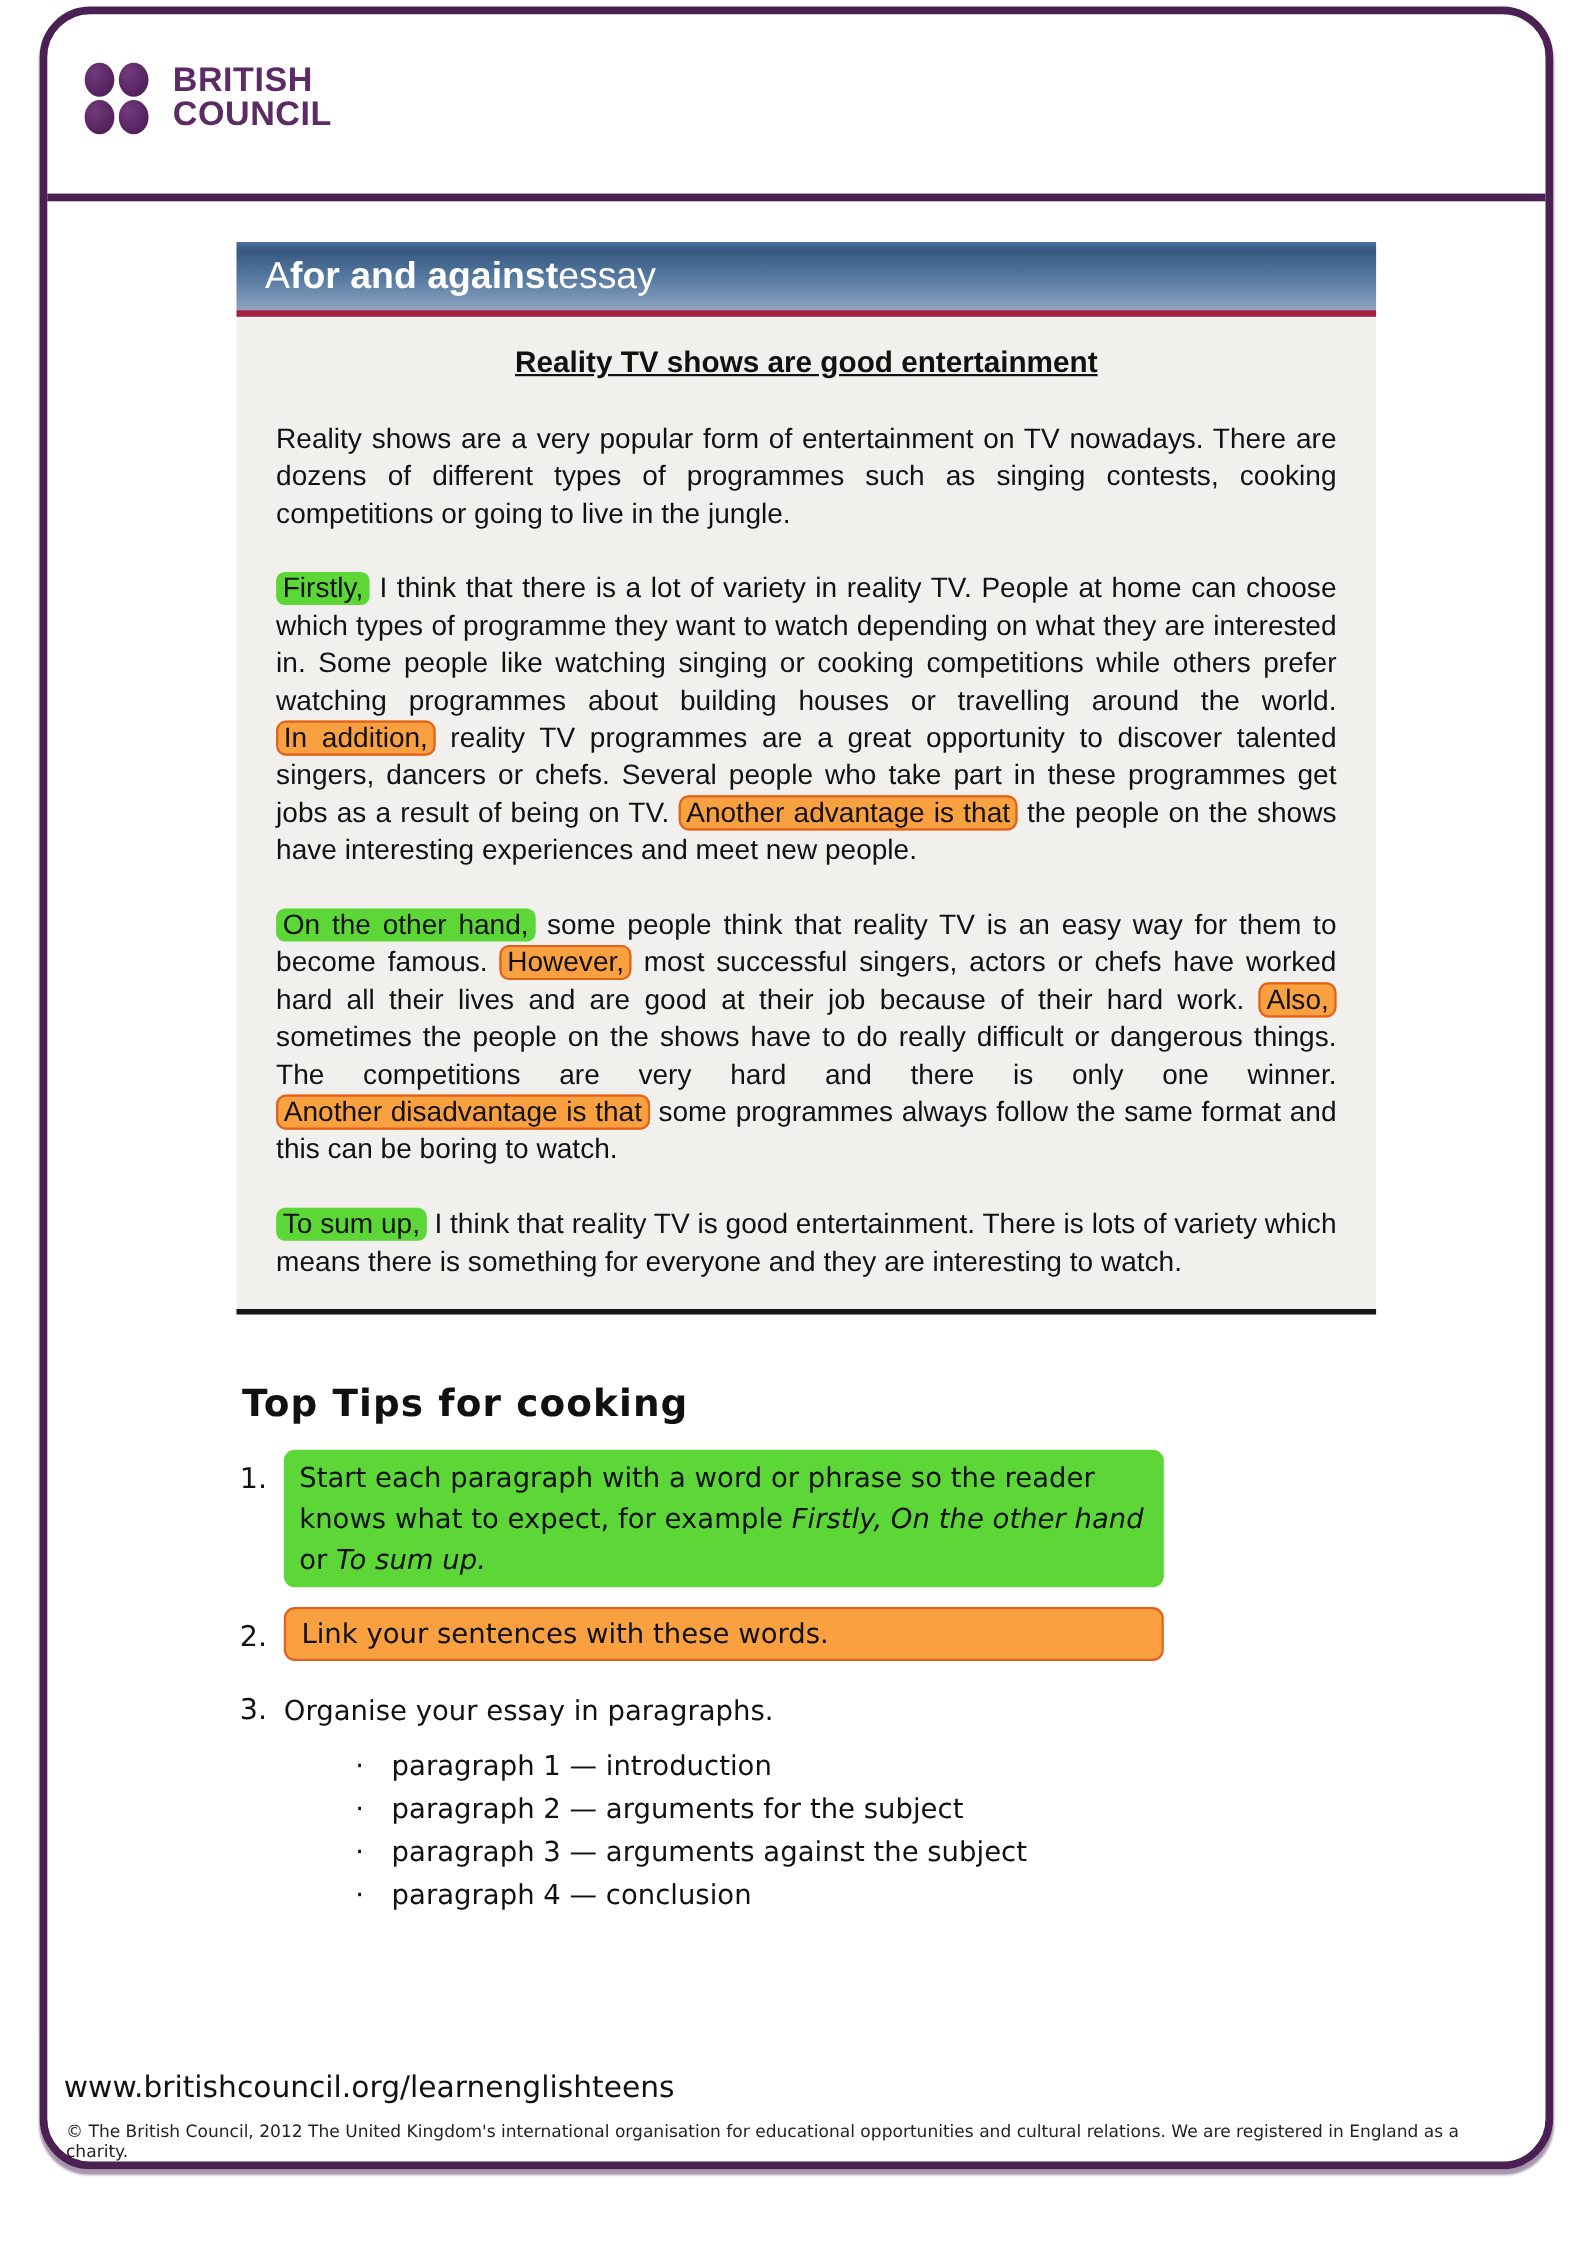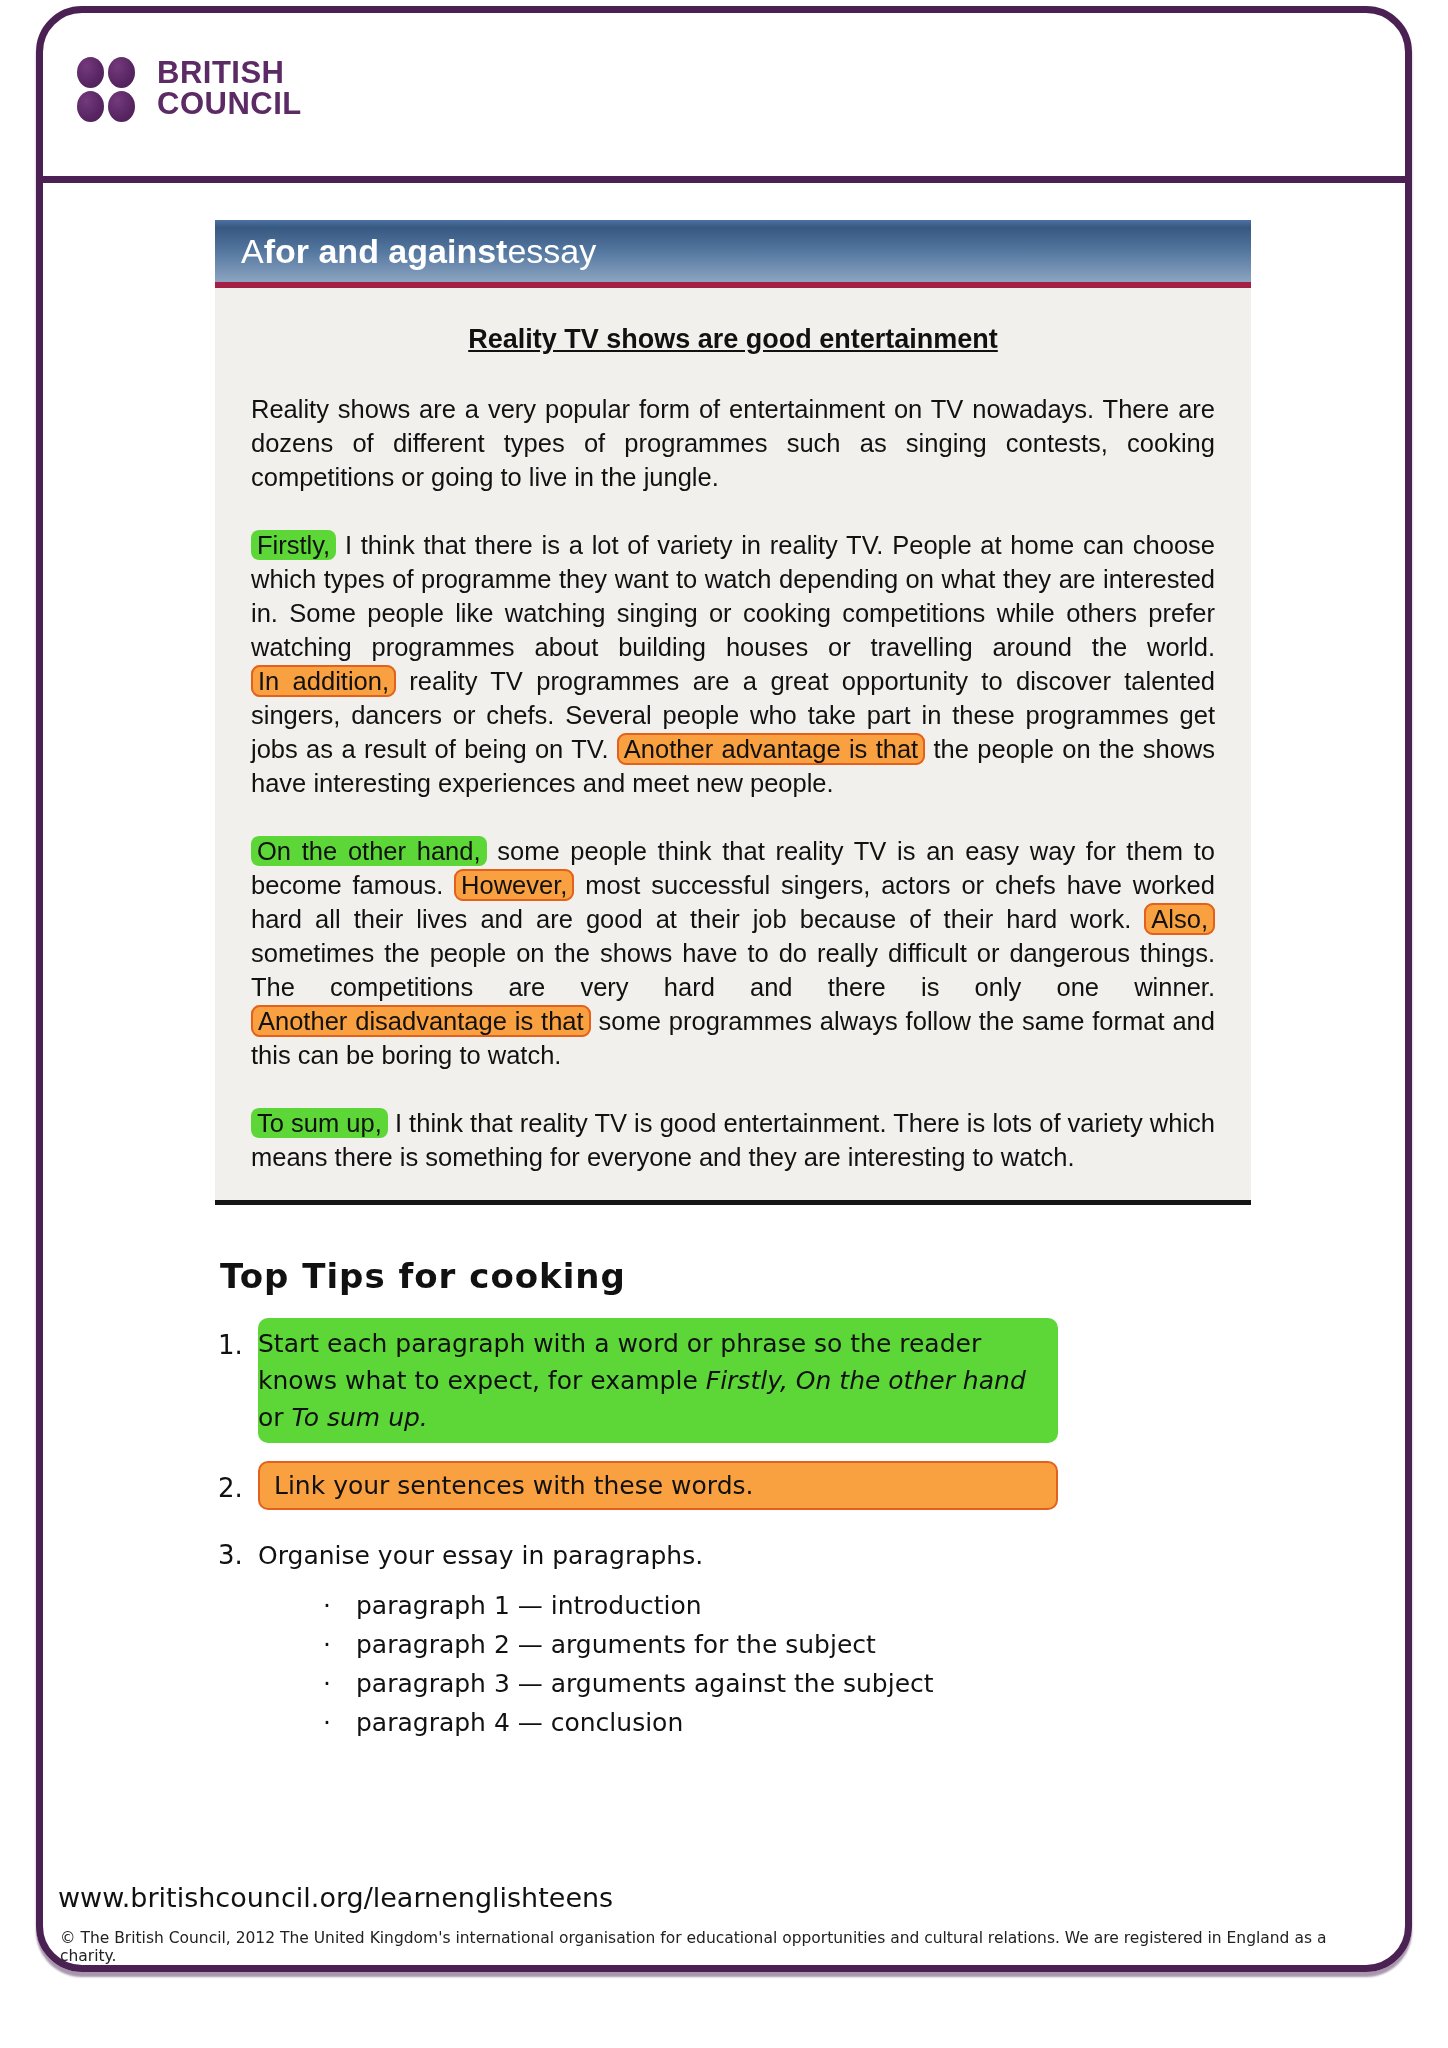--- a/index.html
+++ b/index.html
@@ -21,34 +21,34 @@
   .brand .bold{font-weight:bold;}
   .divider{position:absolute;left:43px;top:176px;width:1362px;height:7px;background:var(--purple);}
 
   
   .essay-box{position:absolute;left:215px;top:220px;width:1036px;background:var(--essay-bg);
              border-bottom:5px solid #151515;}
   .banner{height:62px;display:flex;align-items:center;padding-left:26px;color:#fff;font-size:34px;
           background:linear-gradient(180deg,#4d72a3 0%,#375880 12%,#54779f 50%,#8ca4c1 100%);}
   .banner .bold{font-weight:bold;}
   .banner-rule{height:6px;background:var(--crimson);}
-  .essay-body{padding:30px 36px 26px 36px;font-size:25.5px;line-height:34px;text-align:justify;border-radius:27px;}
+  .essay-body{padding:20px 36px 26px 36px;font-size:25.5px;line-height:34px;text-align:justify;border-radius:27px;}
   .essay-title{text-align:center;font-weight:bold;text-decoration:underline;font-size:27px;margin:4px 0 36px 0;}
   .essay-p{margin:0 0 34px 0;}
   .essay-p:last-child{margin-bottom:0;}
   .hl{border-radius:8px;padding:1px 6px;white-space:nowrap;}
   .hl-green{background:var(--green);}
   .hl-orange{background:var(--orange);border:2px solid var(--orange-border);border-radius:9px;padding:0 5px;}
 
   
   .tips{position:absolute;left:218px;top:1256px;width:1060px;font-family:"DejaVu Sans",sans-serif;}
   .tips-title{font-size:34px;font-weight:bold;letter-spacing:1px;margin:0 0 22px 2px;}
   .tip-row{display:flex;align-items:flex-start;margin-bottom:18px;}
   .tip-num{width:40px;flex:none;font-size:26px;line-height:37px;padding-top:9px;}
-  .tip-block{width:800px;box-sizing:border-box;font-size:25px;line-height:37px;border-radius:10px;padding:7px 0;}
+  .tip-block{width:800px;box-sizing:border-box;font-size:25px;line-height:37px;border-radius:10px;padding:7px 14px;}
   .tip-block.green{background:var(--green);}
   .tip-block.orange{background:var(--orange);border:2px solid var(--orange-border);padding:4px 14px;}
   .tip-block.plain{background:none;padding:9px 0 0 0;width:auto;}
   .tip-italic{font-style:italic;}
   .tip-bullets{margin:12px 0 0 40px;padding:0;list-style:none;}
   .tip-bullets li{display:flex;font-size:25px;line-height:39px;}
   .bullet-dot{width:58px;flex:none;text-align:center;}
 
   
   .footer-url{position:absolute;left:58px;top:1882px;font-size:27px;font-family:"DejaVu Sans",sans-serif;color:#111;}

